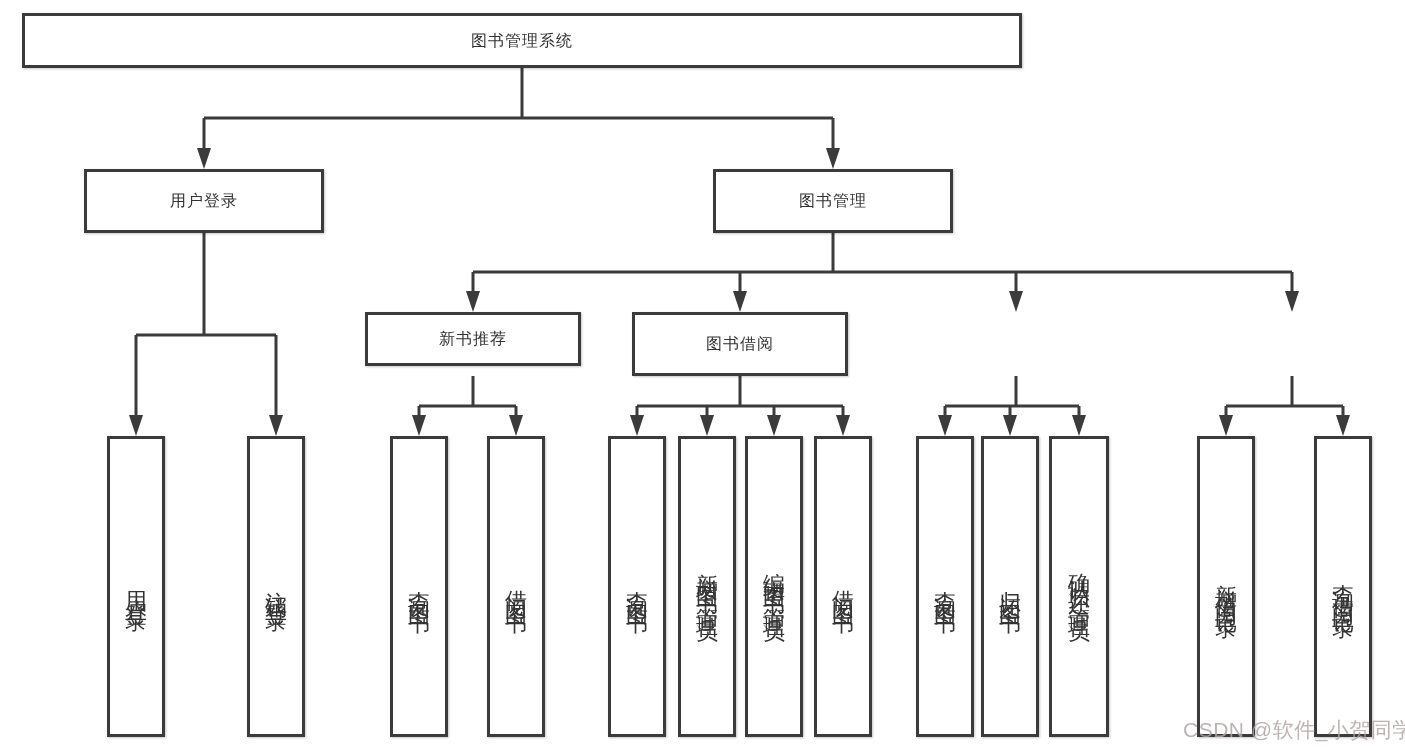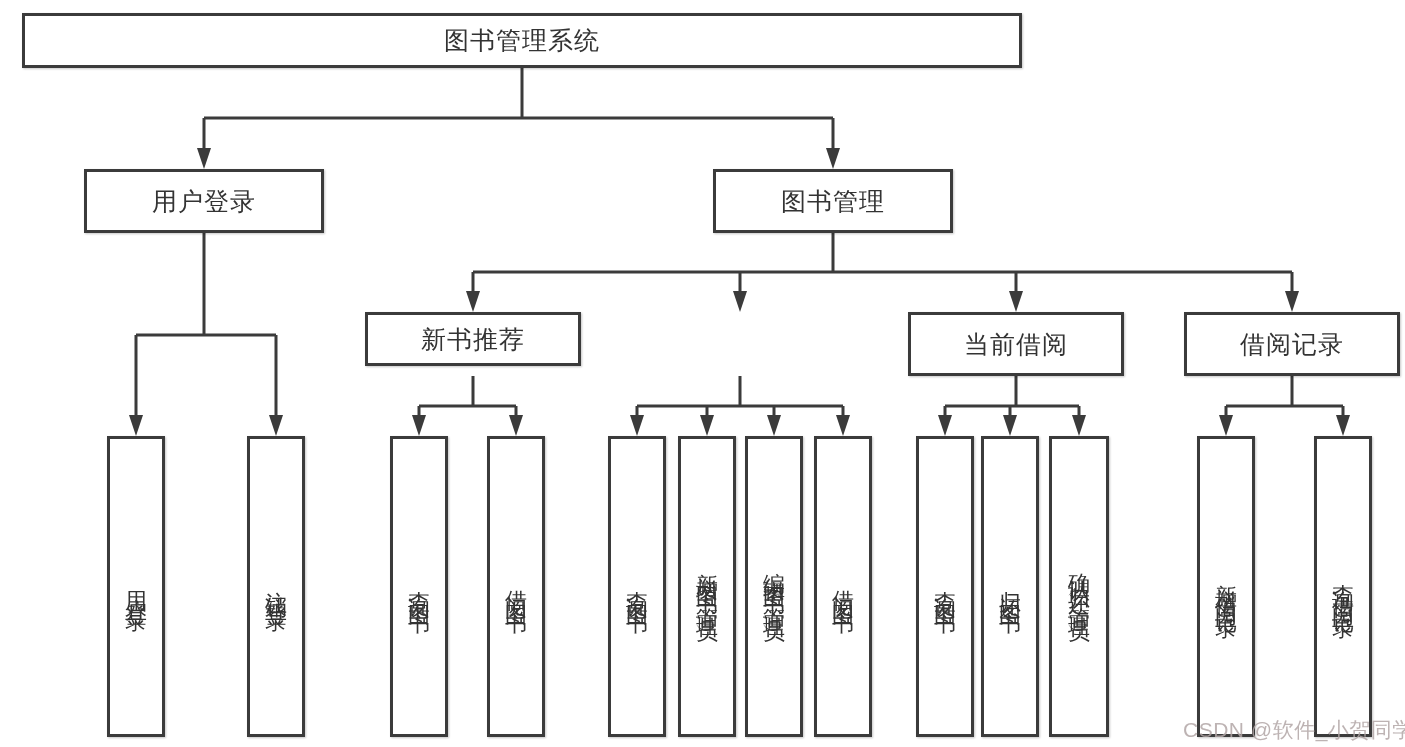--- a/index.html
+++ b/index.html
@@ -14,21 +14,21 @@
   .node{
     position:absolute;
     box-sizing:border-box;
     background:#ffffff;
     border:3px solid #3b3b3b;
     display:flex;align-items:center;justify-content:center;
     color:#333333;
     box-shadow:1px 1px 2px rgba(0,0,0,0.22);
   }
   .hlabel{
-    font-size:25px;
+    font-size:16px;
     letter-spacing:1px;
     white-space:nowrap;
     line-height:1;
   }
   .vbox .vlabel{
     writing-mode:vertical-rl;
     text-orientation:mixed;
     font-size:22px;
     letter-spacing:7px;
     line-height:1;
@@ -112,25 +112,22 @@
   <div class="node n-user-login">
     <span class="hlabel">用户登录</span>
   </div>
   <div class="node n-book-mgmt">
     <span class="hlabel">图书管理</span>
   </div>
 
   <div class="node n-new-rec">
     <span class="hlabel">新书推荐</span>
   </div>
-  <div class="node n-current">
-    <span class="hlabel">当前借阅</span>
-  </div>
-  <div class="node n-records">
-    <span class="hlabel">借阅记录</span>
+  <div class="node n-borrow">
+    <span class="hlabel">图书借阅</span>
   </div>
 
   <div class="node vbox n-u1">
     <span class="vlabel">用户登录</span>
   </div>
   <div class="node vbox n-u2">
     <span class="vlabel">注销登录</span>
   </div>
 
   <div class="node vbox n-n1">

